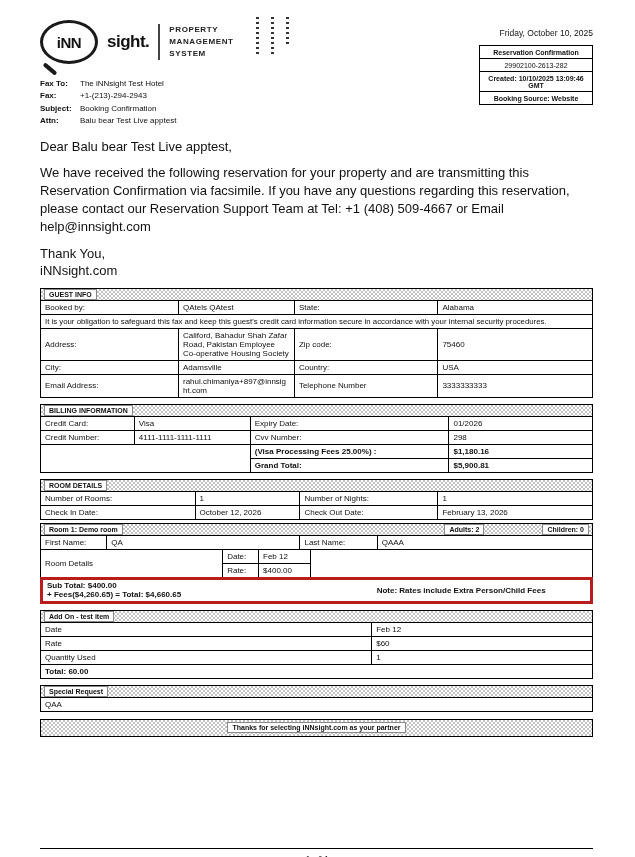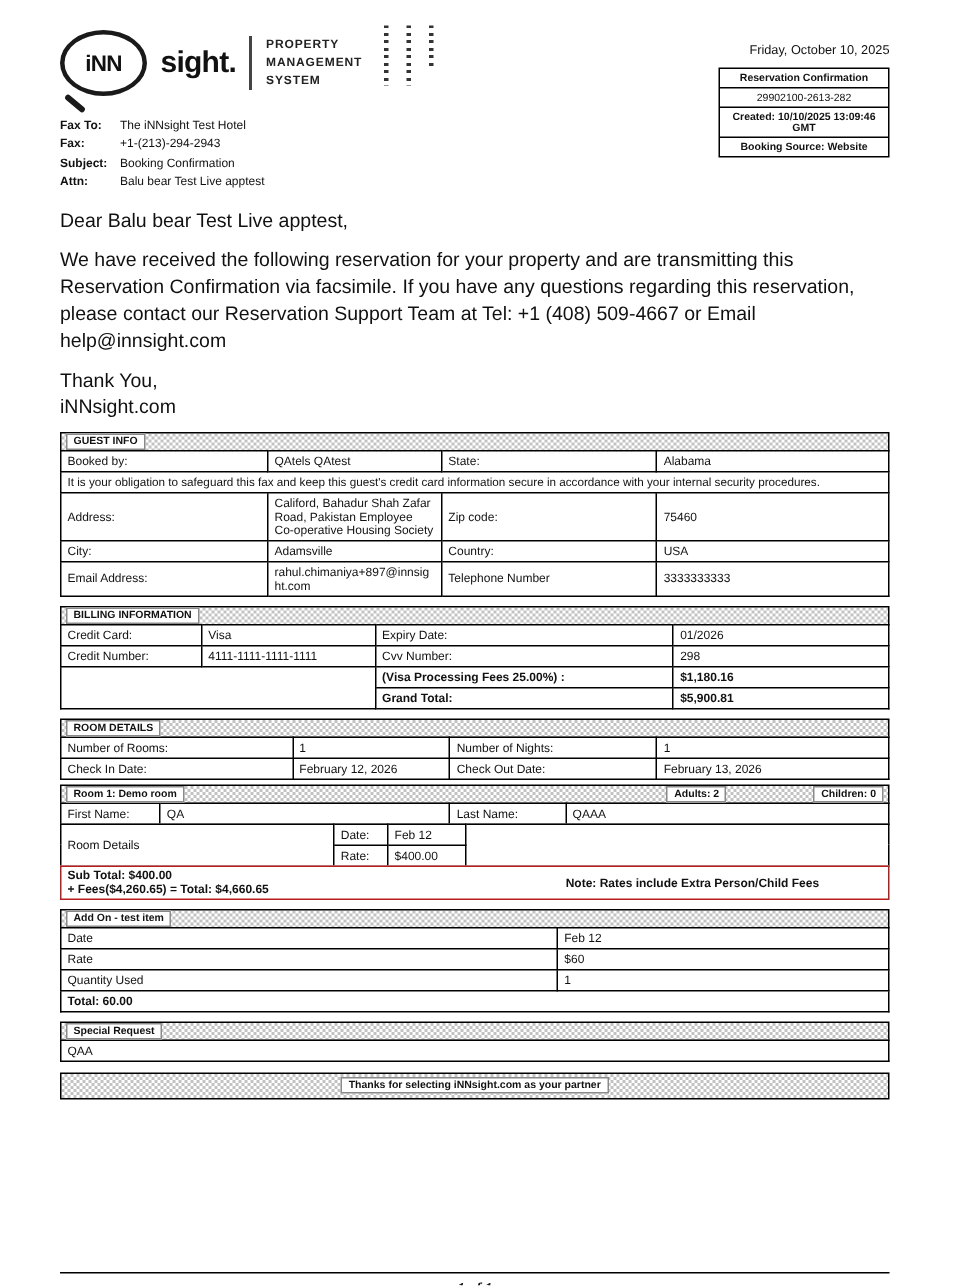--- a/index.html
+++ b/index.html
@@ -13,21 +13,21 @@
   
   .header { position:relative; height:84px; }
   .logo-row { display:flex; align-items:center; gap:9px; }
   .logo-mark { position:relative; display:flex; align-items:center;gap:15px; }
   .logo-circle {
     width:58px; height:44px; border:3px solid #1a1a1a; border-radius:50%;
     display:flex; align-items:center; justify-content:center;
     font-weight:bold; font-size:15px; letter-spacing:-0.5px; background:#fff; z-index:1;
   }
   .logo-handle { position:absolute; left:2px; bottom:-7px; width:16px; height:4px; background:#1a1a1a; transform:rotate(40deg); border-radius:2px; }
-  .logo-out { font-weight:bold; font-size:20px; letter-spacing:-0.5px; margin-left:-6px; z-index:2; }
+  .logo-out { font-weight:bold; font-size:17px; letter-spacing:-0.5px; margin-left:-6px; z-index:2; }
   .logo-divider { width:2px; height:36px; background:#444; }
   .logo-sub { font-size:8px; font-weight:bold; letter-spacing:0.6px; line-height:1.5; color:#222; }
   .fax-marks { position:absolute; left:216px; top:-3px; display:flex; gap:12px; }
   .fax-marks .mark { width:3px; height:40px; background:repeating-linear-gradient(to bottom,#333 0 2px,transparent 2px 5px); }
   .fax-marks .mark.short { height:28px; }
   .header-right { position:absolute; right:0; top:8px; display:flex; flex-direction:column; align-items:flex-end; }
   .doc-date { font-size:8.5px; margin-bottom:7px; }
   .conf-box { width:114px; border:1px solid #000; text-align:center; font-size:7px; background:#fff; }
   .conf-box > div { border-bottom:1px solid #000; padding:2.5px 2px; }
   .conf-box > div:last-child { border-bottom:none; }
@@ -53,21 +53,21 @@
   .gap { height:6px; }
   .gap-sm { height:3px; }
 
   
   table.tbl { width:100%; border-collapse:collapse; table-layout:fixed; font-size:8px; background:#fff; }
   table.tbl td { border:1px solid #000; padding:2px 4px; vertical-align:middle; word-wrap:break-word; }
   td.b { font-weight:bold; }
   .stack-up { margin-top:-1px; }
   .notice-cell { font-size:7.8px; }
 
-  .room-footer { position:relative; border:1px solid #b91c1c; margin-top:-1px; background:#fff; font-size:8px; font-weight:bold; padding:1px 4px 2px; min-height:22px; }
+  .room-footer { position:relative; border:3px solid #b91c1c; margin-top:-1px; background:#fff; font-size:8px; font-weight:bold; padding:1px 4px 2px; min-height:22px; }
   .room-footer .note { position:absolute; left:61%; top:6px; }
 
   
   .banner { height:18px; margin-top:7px; justify-content:center; }
   .page-footer { position:absolute; left:40px; top:848px; width:553px; border-top:1.5px solid #000; text-align:center; }
   .page-footer span { font-family:"Liberation Serif", serif; font-weight:bold; font-style:italic; font-size:10px; }
 </style>
 </head>
 <body>
 
@@ -211,21 +211,21 @@
         </colgroup>
       <tbody>
           <tr>
         <td>Number of Rooms:</td>
         <td>1</td>
         <td>Number of Nights:</td>
         <td>1</td>
       </tr>
       <tr>
         <td>Check In Date:</td>
-        <td>February 12, 2026</td>
+        <td>October 12, 2026</td>
         <td>Check Out Date:</td>
         <td>February 13, 2026</td>
       </tr>
     </tbody>
       </table>
 
     <div class="gap-sm"></div>
 
     <div class="band">
       <span class="band-label">Room 1: Demo room</span>

